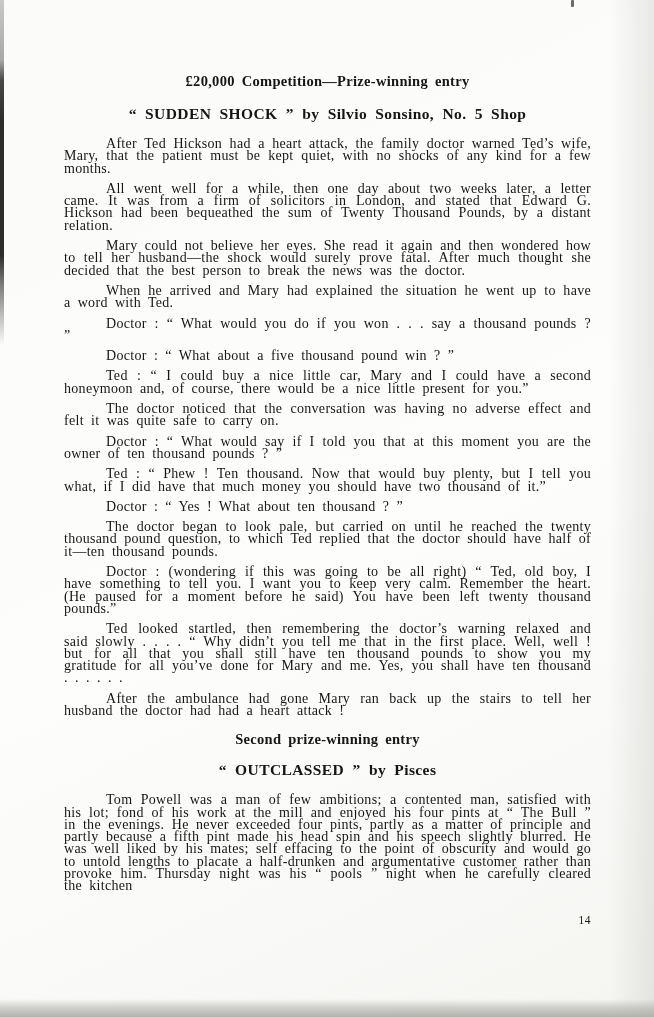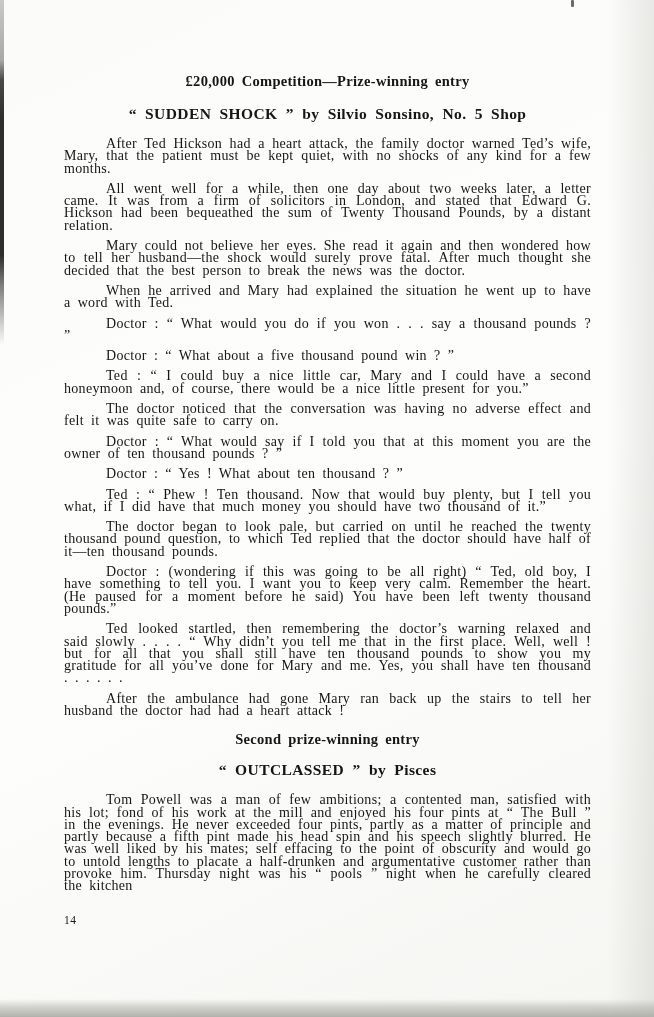--- a/index.html
+++ b/index.html
@@ -56,21 +56,21 @@
     margin: 14px 0 14px 0;
   }
   p.body {
     font-size: 14px; line-height: 12.3px;
     text-align: justify;
     text-indent: 42px;
     letter-spacing: 0.3px; word-spacing: 3.4px;
     margin: 0 0 8px 0;
   }
   .page-number {
-    text-align: left;
+    text-align: right;
     font-size: 11.5px;
     letter-spacing: 0.5px;
     margin-top: 21px;
   }
 </style>
 </head>
 <body>
 
 <div class="page">
 
@@ -82,22 +82,22 @@
 
     <p class="body">After Ted Hickson had a heart attack, the family doctor warned Ted’s wife, Mary, that the patient must be kept quiet, with no shocks of any kind for a few months.</p>
     <p class="body">All went well for a while, then one day about two weeks later, a letter came. It was from a firm of solicitors in London, and stated that Edward G. Hickson had been bequeathed the sum of Twenty Thousand Pounds, by a distant relation.</p>
     <p class="body">Mary could not believe her eyes. She read it again and then wondered how to tell her husband—the shock would surely prove fatal. After much thought she decided that the best person to break the news was the doctor.</p>
     <p class="body">When he arrived and Mary had explained the situation he went up to have a word with Ted.</p>
     <p class="body">Doctor : “ What would you do if you won . . . say a thousand pounds ? ”</p>
     <p class="body">Doctor : “ What about a five thousand pound win ? ”</p>
     <p class="body">Ted : “ I could buy a nice little car, Mary and I could have a second honeymoon and, of course, there would be a nice little present for you.”</p>
     <p class="body">The doctor noticed that the conversation was having no adverse effect and felt it was quite safe to carry on.</p>
     <p class="body">Doctor : “ What would say if I told you that at this moment you are the owner of ten thousand pounds ? ”</p>
+    <p class="body">Ted : “ Phew ! Ten thousand. Now that would buy plenty, but I tell you what, if I did have that much money you should have two thousand of it.”</p>
     <p class="body">Doctor : “ Yes ! What about ten thousand ? ”</p>
-    <p class="body">Ted : “ Phew ! Ten thousand. Now that would buy plenty, but I tell you what, if I did have that much money you should have two thousand of it.”</p>
     <p class="body">The doctor began to look pale, but carried on until he reached the twenty thousand pound question, to which Ted replied that the doctor should have half of it—ten thousand pounds.</p>
     <p class="body">Doctor : (wondering if this was going to be all right) “ Ted, old boy, I have something to tell you. I want you to keep very calm. Remember the heart. (He paused for a moment before he said) You have been left twenty thousand pounds.”</p>
     <p class="body">Ted looked startled, then remembering the doctor’s warning relaxed and said slowly . . . . “ Why didn’t you tell me that in the first place. Well, well ! but for all that you shall still have ten thousand pounds to show you my gratitude for all you’ve done for Mary and me. Yes, you shall have ten thousand . . . . . .</p>
     <p class="body">After the ambulance had gone Mary ran back up the stairs to tell her husband the doctor had had a heart attack !</p>
 
     <h2 class="h-second">Second prize-winning entry</h2>
 
     <h2 class="h-story-title">“ OUTCLASSED ” by Pisces</h2>
 
     <p class="body">Tom Powell was a man of few ambitions; a contented man, satisfied with his lot; fond of his work at the mill and enjoyed his four pints at “ The Bull ” in the evenings. He never exceeded four pints, partly as a matter of principle and partly because a fifth pint made his head spin and his speech slightly blurred. He was well liked by his mates; self effacing to the point of obscurity and would go to untold lengths to placate a half-drunken and argumentative customer rather than provoke him. Thursday night was his “ pools ” night when he carefully cleared the kitchen</p>

